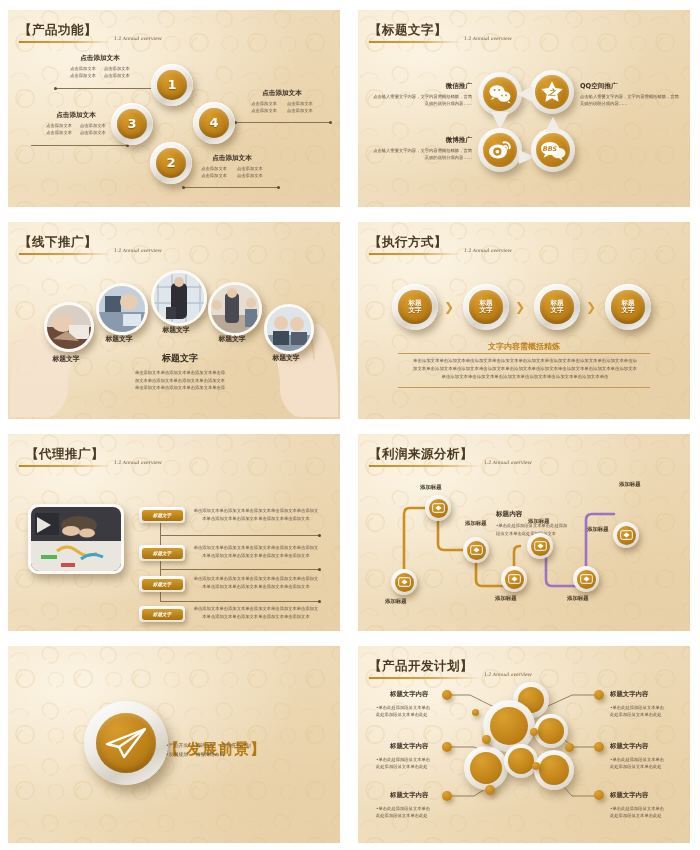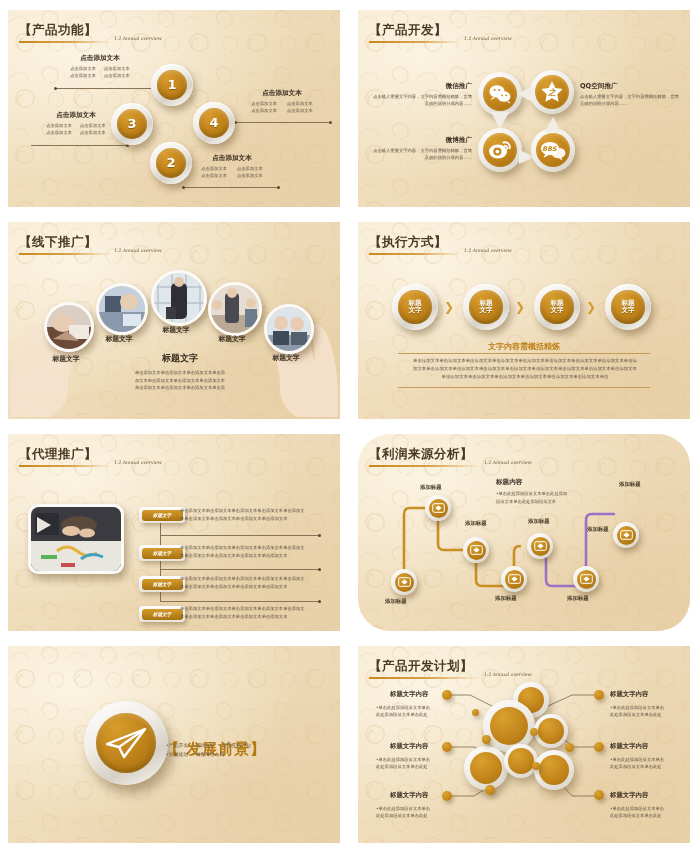--- a/index.html
+++ b/index.html
@@ -204,21 +204,21 @@
         </div>
       </div>
     </div>
   </div>
 
   <div class="slide" style="left:358px;top:10px;">
     <svg class="swirls" viewBox="0 0 332 197">
         <rect width="332" height="197" fill="url(#sw1)"></rect>
       </svg>
     <div class="ttl">
-      <div class="t1">【产品开发】</div>
+      <div class="t1">【标题文字】</div>
       <div class="t2">1.2 Annual overview</div>
       <div class="rule"></div>
     </div>
 
     <div class="bub" style="left:120px;top:62px;">
       <i>
         <svg width="24" height="20" viewBox="0 0 24 20">
           <ellipse cx="9" cy="7.5" rx="7.6" ry="6.2" fill="#fff"></ellipse>
           <path d="M5 13 l-2.6 3 l4-1.6 z" fill="#fff"></path>
           <ellipse cx="16" cy="12.5" rx="6.4" ry="5.3" fill="#fff"></ellipse>
@@ -405,21 +405,21 @@
     <div class="centhdr" style="top:119px;">文字内容需概括精炼</div>
     <div class="goldline" style="left:40px;top:131px;width:252px;"></div>
     <div class="sub" style="position:absolute;left:42px;top:135px;width:250px;text-align:center;line-height:1.85;font-size:4.4px;">
       <div>单击添加文本单击添加文本单击添加文本单击添加文本单击添加文本单击添加文本单击添加文本单击添加文本单击添</div>
       <div>加文本单击添加文本单击添加文本单击添加文本单击添加文本单击添加文本单击添加文本单击添加文本单击添加文本</div>
       <div>单击添加文本单击添加文本单击添加文本单击添加文本单击添加文本单击添加文本单击</div>
     </div>
     <div class="goldline" style="left:40px;top:165px;width:252px;"></div>
   </div>
 
-  <div class="slide" style="left:8px;top:434px;">
+  <div class="slide" style="left:8px;top:434px;text-align:center;">
     <svg class="swirls" viewBox="0 0 332 197">
         <rect width="332" height="197" fill="url(#sw1)"></rect>
       </svg>
     <div class="ttl">
       <div class="t1">【代理推广】</div>
       <div class="t2">1.2 Annual overview</div>
       <div class="rule"></div>
     </div>
 
     <div class="imgcard" style="left:20px;top:70px;width:90px;height:64px;">
@@ -474,21 +474,21 @@
 
     <div class="tag" style="left:131px;top:172px;">
       <i>标题文字</i>
     </div>
     <div class="sub" style="position:absolute;left:172px;top:171px;width:152px;line-height:1.85;">
       <div>单击添加文本单击添加文本单击添加文本单击添加文本单击添加文</div>
       <div>本单击添加文本单击添加文本单击添加文本单击添加文本</div>
     </div>
   </div>
 
-  <div class="slide" style="left:358px;top:434px;border-radius:32px;">
+  <div class="slide" style="left:358px;top:434px;">
     <svg class="swirls" viewBox="0 0 332 197">
         <rect width="332" height="197" fill="url(#sw1)"></rect>
       </svg>
     <div class="ttl wide">
       <div class="t1">【利润来源分析】</div>
       <div class="t2">1.2 Annual overview</div>
       <div class="rule"></div>
     </div>
 
     <svg class="pipe" width="332" height="197" style="left:0;top:0;">
@@ -561,21 +561,21 @@
           <svg width="13" height="10" viewBox="0 0 13 10">
             <rect x=".7" y=".7" width="11.6" height="8.6" rx="1.6" fill="none" stroke="#fff" stroke-width="1"></rect>
             <path d="M6.5 2.4 L9.6 5 L6.5 7.6 L3.4 5 z" fill="#fff"></path>
           </svg>
         </i>
     </div>
     <div class="nlab" style="left:229px;top:92px;">添加标题</div>
     <div class="nlab" style="left:261px;top:47px;">添加标题</div>
 
     <div style="position:absolute;left:138px;top:44px;width:130px;">
-      <div style="font-size:6.6px;font-weight:bold;color:#3a3024;">标题内容</div>
+      <div style="font-size:6.6px;font-weight:bold;color:#3a3024;margin-top:32px;">标题内容</div>
       <div class="sub" style="margin-top:3px;line-height:1.9;">
         <div>•单击此处添加段落文本单击此处添加</div>
         <div>段落文本单击此处添加段落文本</div>
       </div>
     </div>
   </div>
 
   <div class="slide" style="left:8px;top:646px;">
     <svg class="swirls" viewBox="0 0 332 197">
         <rect width="332" height="197" fill="url(#sw1)"></rect>

